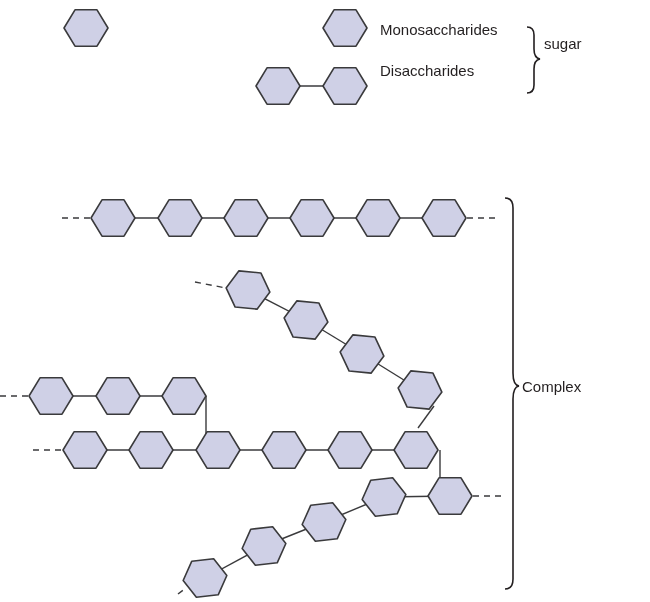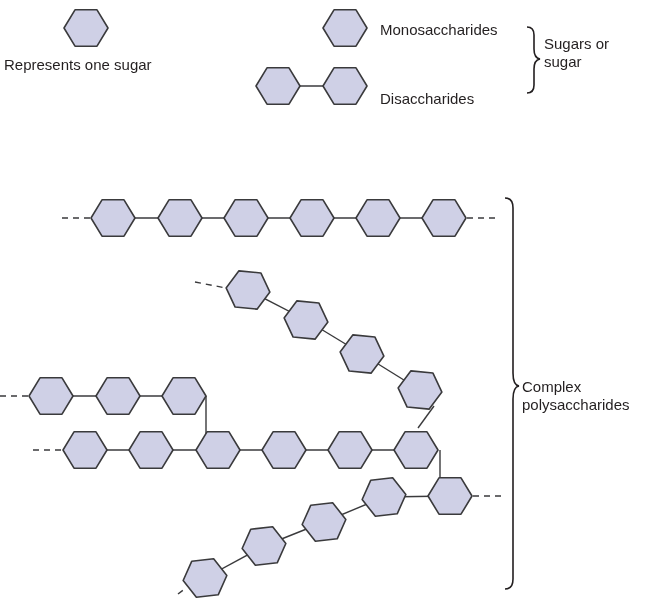--- a/index.html
+++ b/index.html
@@ -76,24 +76,21 @@
       <polygon points="226.84178998878505,575.4860436469327 218.2017188728094,594.7987693181328 196.35992888402436,597.3127256712002 183.15821001121495,580.5139563530673 191.7982811271906,561.2012306818672 213.64007111597562,558.6872743287998" class="hex"></polygon>
       <polygon points="285.8417899887851,543.4860436469327 277.2017188728094,562.7987693181328 255.35992888402436,565.3127256712002 242.15821001121495,548.5139563530673 250.7982811271906,529.2012306818672 272.6400711159756,526.6872743287998" class="hex"></polygon>
       <polygon points="345.8417899887851,519.4860436469327 337.2017188728094,538.7987693181328 315.3599288840244,541.3127256712002 302.1582100112149,524.5139563530673 310.7982811271906,505.2012306818672 332.6400711159756,502.68727432879984" class="hex"></polygon>
       <polygon points="405.8417899887851,494.48604364693267 397.2017188728094,513.7987693181328 375.3599288840244,516.3127256712002 362.1582100112149,499.51395635306733 370.7982811271906,480.2012306818672 392.6400711159756,477.68727432879984" class="hex"></polygon>
     </g>
   <path class="brace" d="M527,27 q7,0 7,8 v14 q0,9 6,10 q-6,1 -6,10 v16 q0,8 -7,8"></path>
   <path class="brace" d="M505,198 q8,0 8,10 v165 q0,12 6,13 q-6,1 -6,13 v180 q0,10 -8,10"></path>
 </svg>
 
 <div class="label" style="left:4px; top:56px;">
-  <div>Represents one sugar</div>
 </div>
 <div class="label" style="left:380px; top:21px;">Monosaccharides</div>
-<div class="label" style="left:380px; top:90px;text-align:center;">Disaccharides</div>
+<div class="label" style="left:380px; top:62px;text-align:center;">Disaccharides</div>
 <div class="label" style="left:544px; top:35px;">
-  <div>Sugars or</div>
   <div>sugar</div>
 </div>
 <div class="label" style="left:522px; top:378px;">
   <div>Complex</div>
-  <div>polysaccharides</div>
 </div>
 
 </body></html>

